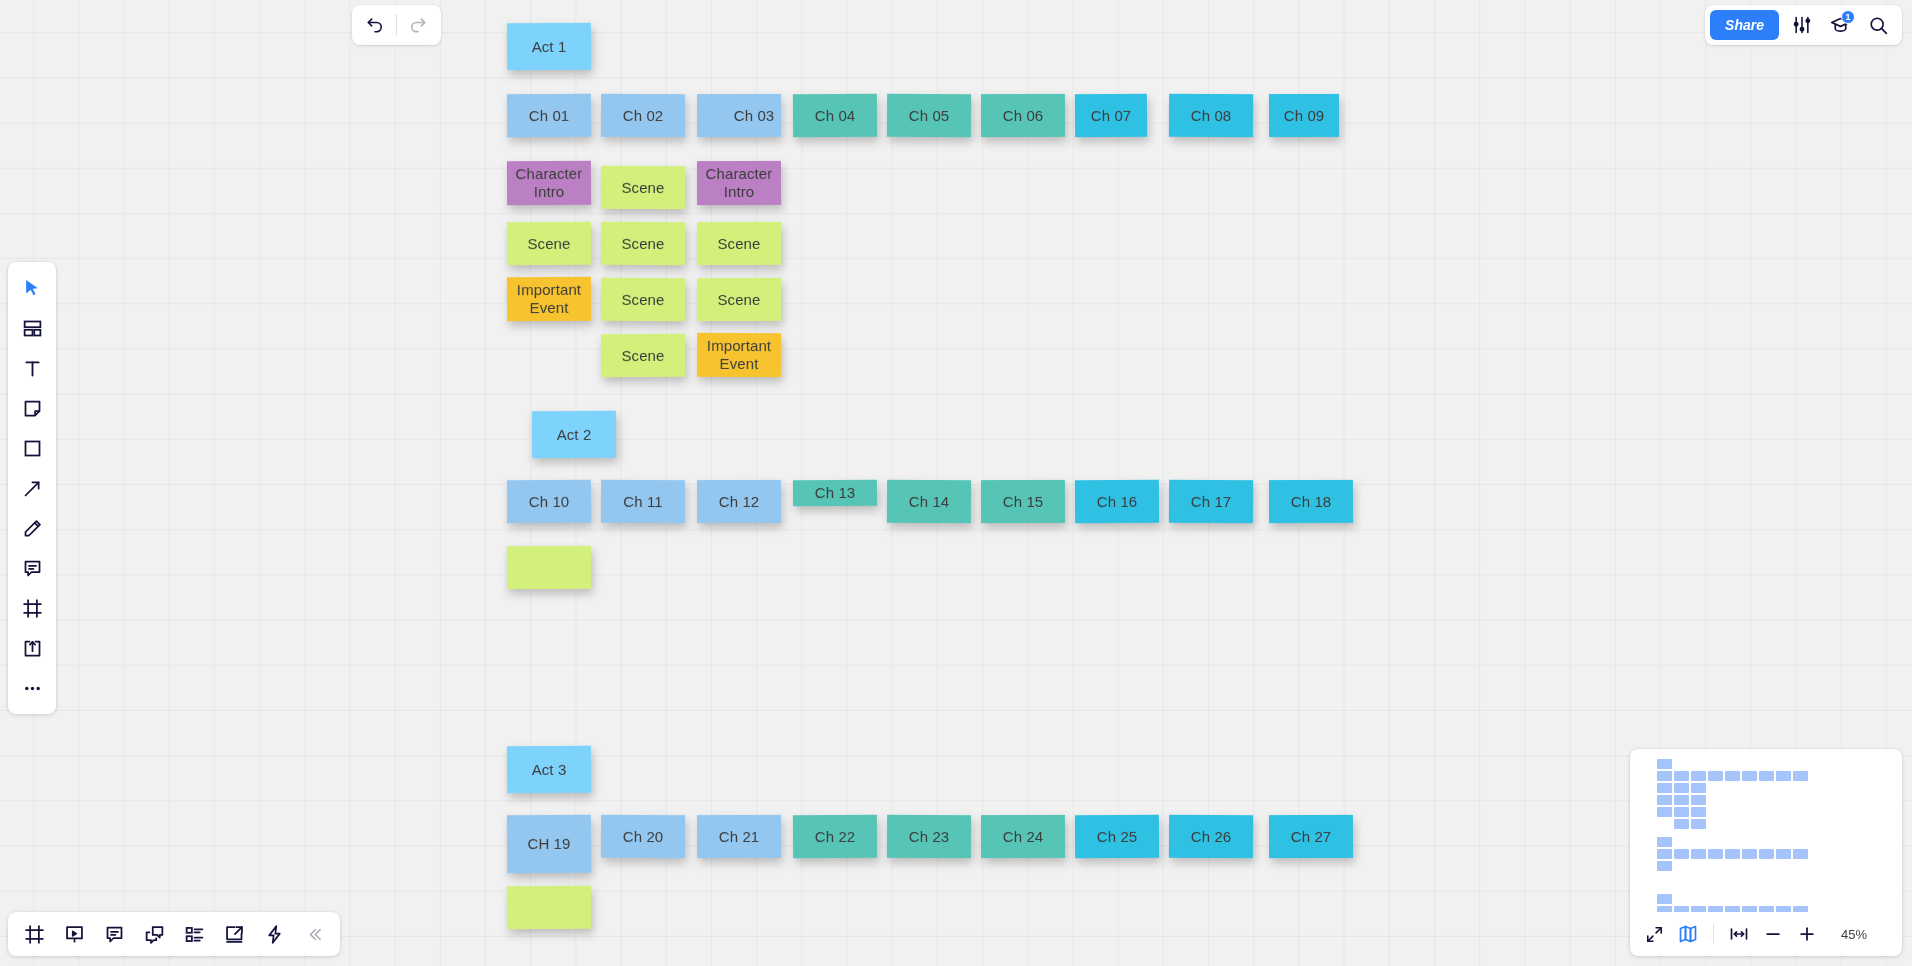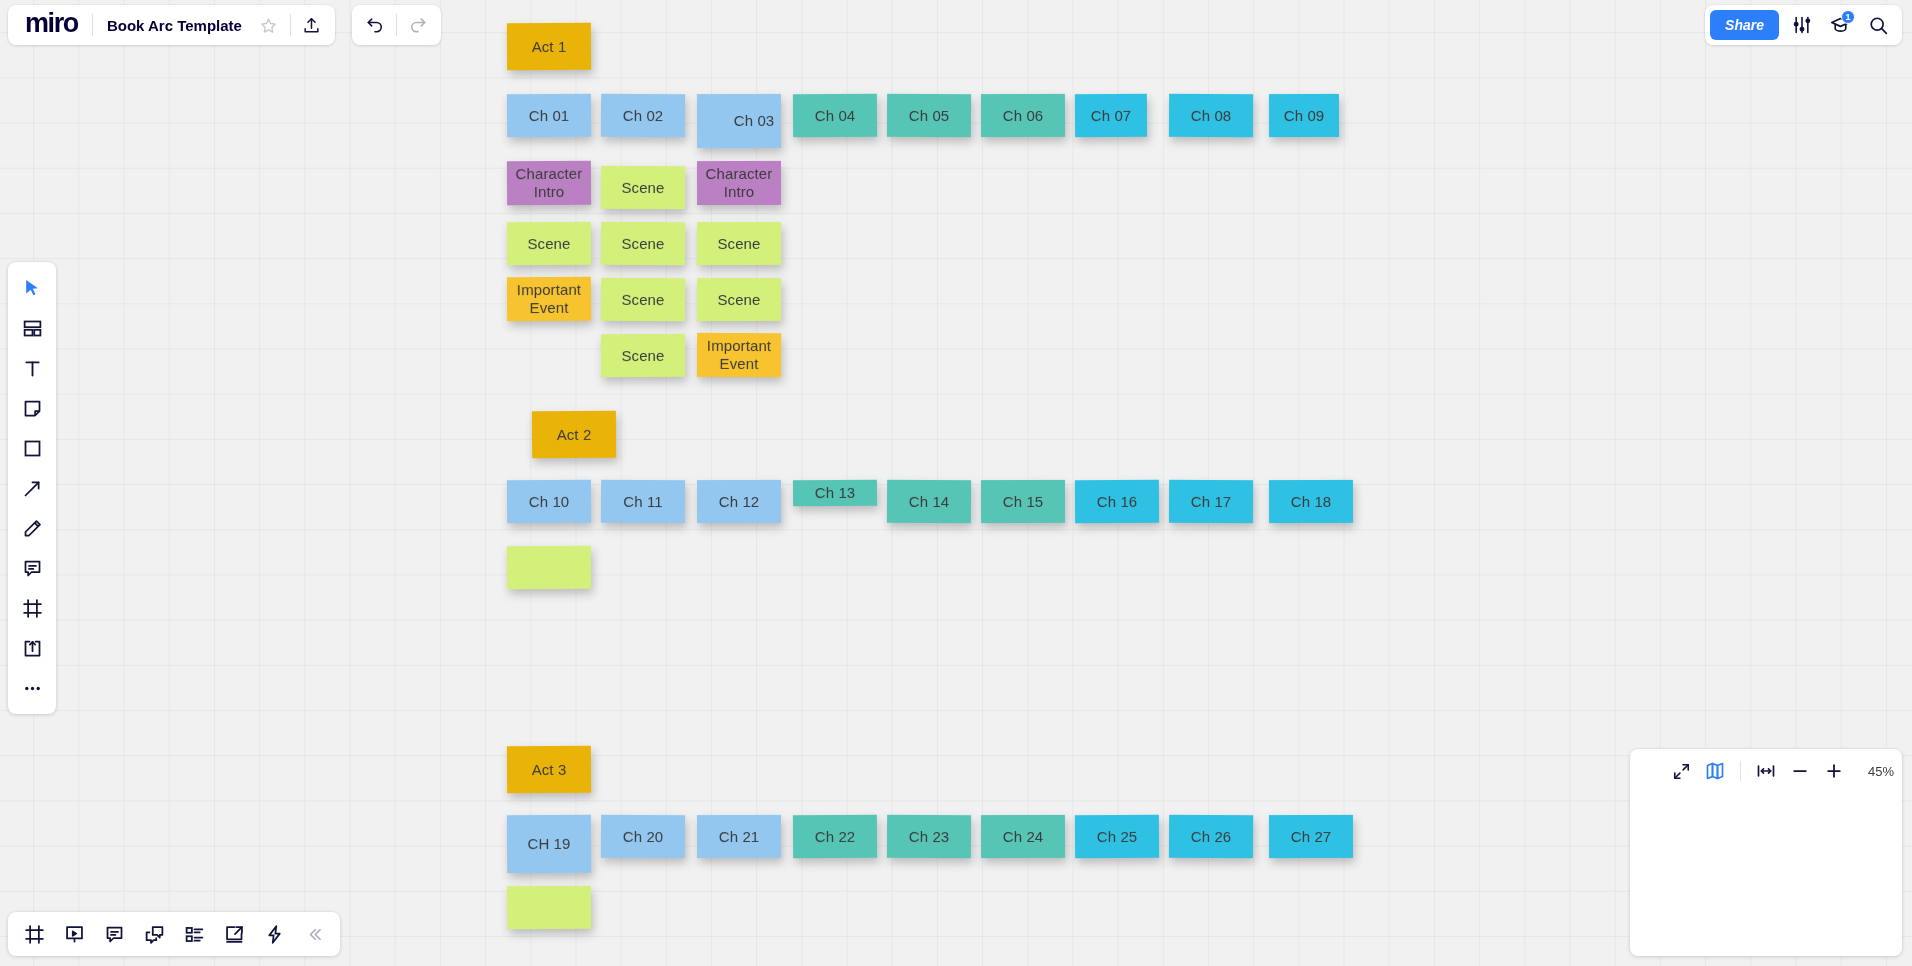--- a/index.html
+++ b/index.html
@@ -33,21 +33,21 @@
     font-size: 15px;
     line-height: 1.18;
     letter-spacing: .1px;
     padding: 2px 5px;
     filter: drop-shadow(2px 5px 5px rgba(0,0,0,0.22));
     user-select: none;
   }
   .sticky .txt { pointer-events: none; white-space: pre-line; }
 
   
-  .c-red    { background: #eab308; }
+  .c-red    { background: #7dd3fc; }
   .c-blue   { background: #93c7f0; }
   .c-teal   { background: #56c5b6; }
   .c-cyan   { background: #2ec1e3; }
   .c-green  { background: #d3f07a; }
   .c-purple { background: #bb7fc4; }
   .c-yellow { background: #f7c32e; }
 
   
   .tilt-a { transform: rotate(-0.35deg); }
   .tilt-b { transform: rotate(0.3deg); }
@@ -126,21 +126,21 @@
     display: flex; align-items: center; justify-content: center; cursor: pointer;
   }
   .btool.muted svg { opacity: .35; }
 
   
   #minimap-panel {
     position: absolute; right: 10px; bottom: 10px;
     width: 272px; height: 207px;
     background: #fff; border-radius: 8px;
     box-shadow: 0 1px 4px rgba(0,0,0,.14), 0 0 0 .5px rgba(0,0,0,.04);
-    display: flex; flex-direction: row;
+    display: flex; flex-direction: column;
   }
   #minimap {
     position: relative; flex: 1; margin: 8px 10px 0 10px; overflow: hidden;
   }
   .mm-block { position: absolute; background: #a4c4fb; border-radius: 1px; }
   #minimap-controls {
     height: 44px; display: flex; align-items: center;
     padding: 0 8px; gap: 2px;
   }
   .mmbtn {
@@ -161,21 +161,21 @@
 <div id="board-layer">
     <div class="sticky c-red tilt-a" style="left: 507px; top: 23px; width: 84px; height: 47px;">
       <span class="txt">Act 1</span>
     </div>
     <div class="sticky c-blue tilt-a" style="left: 507px; top: 94px; width: 84px; height: 43px;">
       <span class="txt">Ch 01</span>
     </div>
     <div class="sticky c-blue tilt-b" style="left: 601px; top: 94px; width: 84px; height: 43px;">
       <span class="txt">Ch 02</span>
     </div>
-    <div class="sticky c-blue tilt-c" style="left: 697px; top: 94px; width: 84px; height: 54px; padding-left: 35px;">
+    <div class="sticky c-blue tilt-c" style="left: 697px; top: 94px; width: 84px; height: 43px; padding-left: 35px;">
       <span class="txt">Ch 03</span>
     </div>
     <div class="sticky c-teal tilt-a" style="left: 793px; top: 94px; width: 84px; height: 43px;">
       <span class="txt">Ch 04</span>
     </div>
     <div class="sticky c-teal tilt-b" style="left: 887px; top: 94px; width: 84px; height: 43px;">
       <span class="txt">Ch 05</span>
     </div>
     <div class="sticky c-teal tilt-c" style="left: 981px; top: 94px; width: 84px; height: 43px;">
       <span class="txt">Ch 06</span>
@@ -289,38 +289,20 @@
     <div class="sticky c-cyan tilt-c" style="left: 1269px; top: 815px; width: 84px; height: 43px;">
       <span class="txt">Ch 27</span>
     </div>
     <div class="sticky c-green tilt-a" style="left: 507px; top: 886px; width: 84px; height: 43px;">
       <span class="txt"></span>
     </div>
   </div>
 
 <div class="topbar">
 
-  <div class="tb-group" id="tb-left">
-    <div class="logo">miro</div>
-    <div class="divider-v"></div>
-    <div class="board-title">Book Arc Template</div>
-    <div class="icon-btn">
-      <svg width="17" height="17" viewBox="0 0 24 24" fill="none" stroke="#c7c7cf" stroke-width="1.9" stroke-linejoin="round">
-        <polygon points="12,3 14.9,9.2 21.5,10 16.7,14.7 17.9,21.3 12,18.2 6.1,21.3 7.3,14.7 2.5,10 9.1,9.2"></polygon>
-      </svg>
-    </div>
-    <div class="divider-v"></div>
-    <div class="icon-btn">
-      <svg width="19" height="19" viewBox="0 0 24 24" fill="none" stroke="#12123b" stroke-width="1.9" stroke-linecap="round" stroke-linejoin="round">
-        <path d="M12 3.5v12"></path>
-          <path d="M7.5 8 12 3.5 16.5 8"></path>
-          <path d="M4 16v4h16v-4"></path>
-      </svg>
-    </div>
-  </div>
 
   <div class="tb-group" id="tb-undo">
     <div class="icon-btn">
       <svg width="20" height="20" viewBox="0 0 24 24" fill="none" stroke="#12123b" stroke-width="1.9" stroke-linecap="round" stroke-linejoin="round">
         <path d="M4 9h10a5.5 5.5 0 0 1 0 11h-2"></path>
           <path d="M8 5 4 9l4 4"></path>
       </svg>
     </div>
     <div class="divider-v"></div>
     <div class="icon-btn dim">

